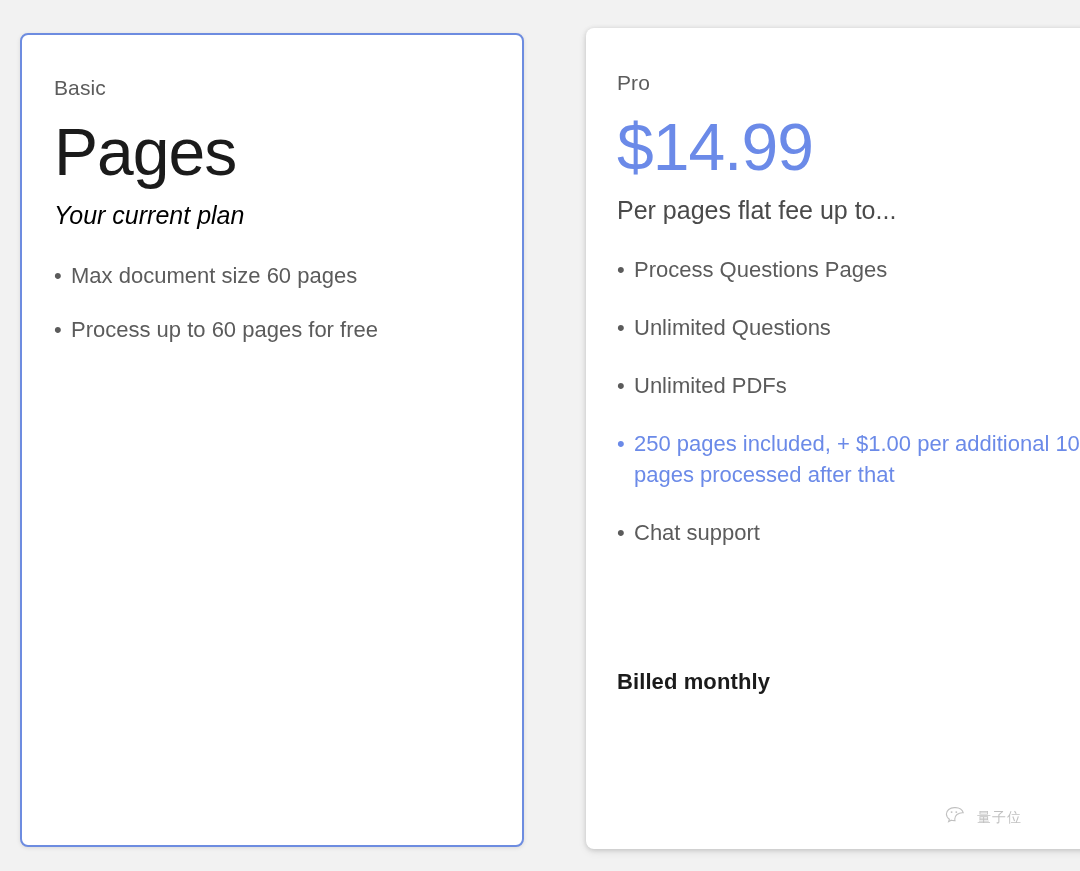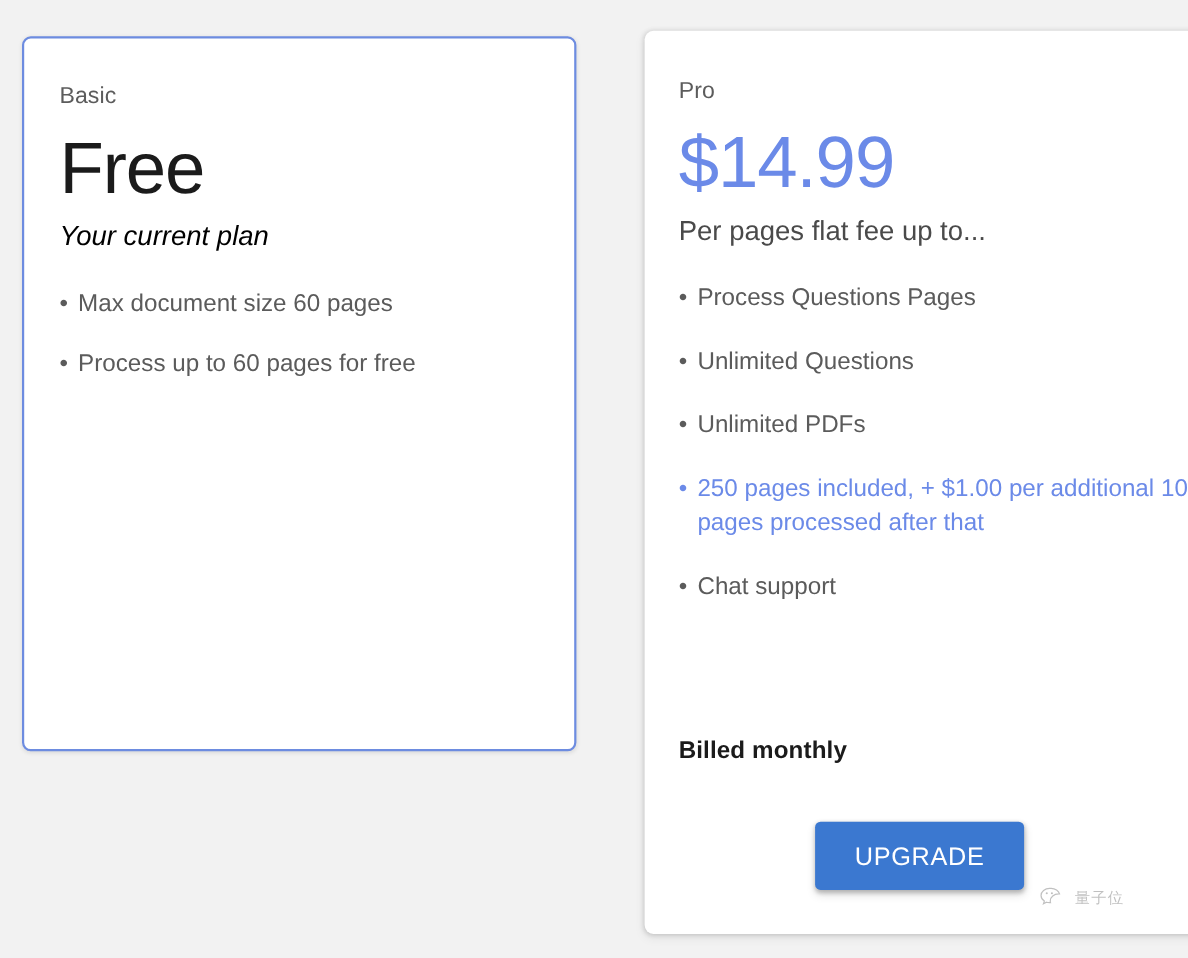--- a/index.html
+++ b/index.html
@@ -26,21 +26,21 @@
   .card {
     position: absolute;
     background: #ffffff;
     border-radius: 8px;
   }
 
   .card--basic {
     left: 20px;
     top: 33px;
     width: 504px;
-    height: 650px;
+    height: 814px;
     border: 2px solid #6d8ce0;
     box-shadow: 0 1px 4px rgba(0,0,0,0.10);
   }
 
   .card--pro {
     left: 586px;
     top: 28px;
     width: 564px;
     height: 821px;
     border: none;
@@ -193,21 +193,21 @@
 </head>
 <body>
 
 <div class="pricing-root">
 
   <div class="card card--basic">
     <div class="card-inner">
 
       <div class="plan-name">Basic</div>
 
-      <div class="plan-price">Free</div>
+      <div class="plan-price">Pages</div>
 
       <div class="plan-sub plan-sub--italic">Your current plan</div>
 
       <ul class="features">
         <li class="feature">
           <span class="feature-bullet">•</span>
           <span class="feature-text">Max document size 60 pages</span>
         </li>
         <li class="feature">
           <span class="feature-bullet">•</span>
@@ -245,21 +245,20 @@
           <span class="feature-text">250 pages included, + $1.00 per additional 100 pages processed after that</span>
         </li>
         <li class="feature">
           <span class="feature-bullet">•</span>
           <span class="feature-text">Chat support</span>
         </li>
       </ul>
 
       <div class="billing-note">Billed monthly</div>
 
-      <button class="upgrade-button">UPGRADE</button>
 
     </div>
   </div>
 
   <div class="watermark">
     <span class="watermark-logo">
       <svg viewBox="0 0 26 26" width="26" height="26" aria-hidden="true">
         <path d="M10.2 3.6C5.9 3.6 2.4 6.5 2.4 10.1c0 2.1 1.2 3.9 3 5.1l-.8 2.4 2.7-1.4c.9.3 1.9.4 2.9.4.3 0 .5 0 .8 0-.2-.5-.2-1.1-.2-1.6 0-3.5 3.4-6.3 7.6-6.3.3 0 .5 0 .8 0-.7-2.9-3.9-5.1-7.6-5.1h-1.4z" fill="none" stroke="#9b9b9b" stroke-width="1.1"></path>
         <circle cx="7.6" cy="8.1" r="0.95" fill="#9b9b9b"></circle>
         <circle cx="12.3" cy="8.1" r="0.95" fill="#9b9b9b"></circle>

